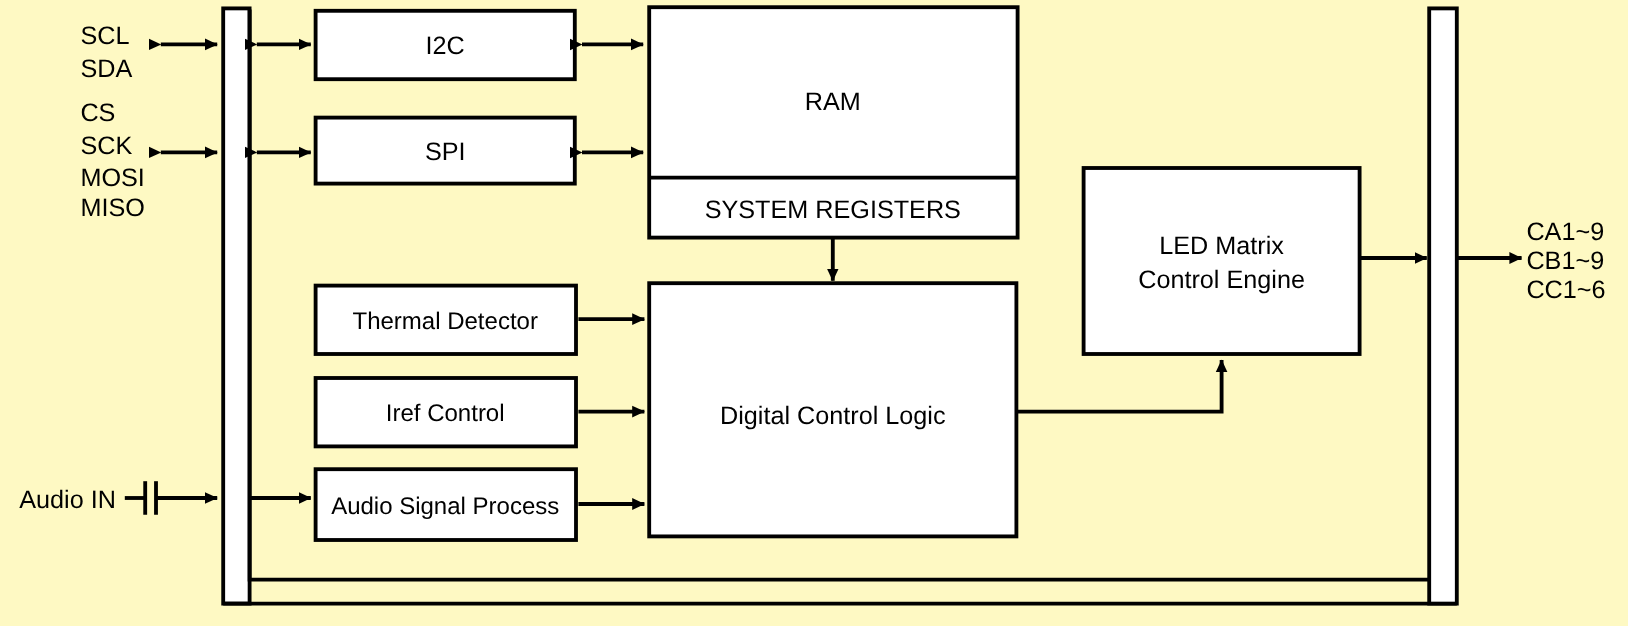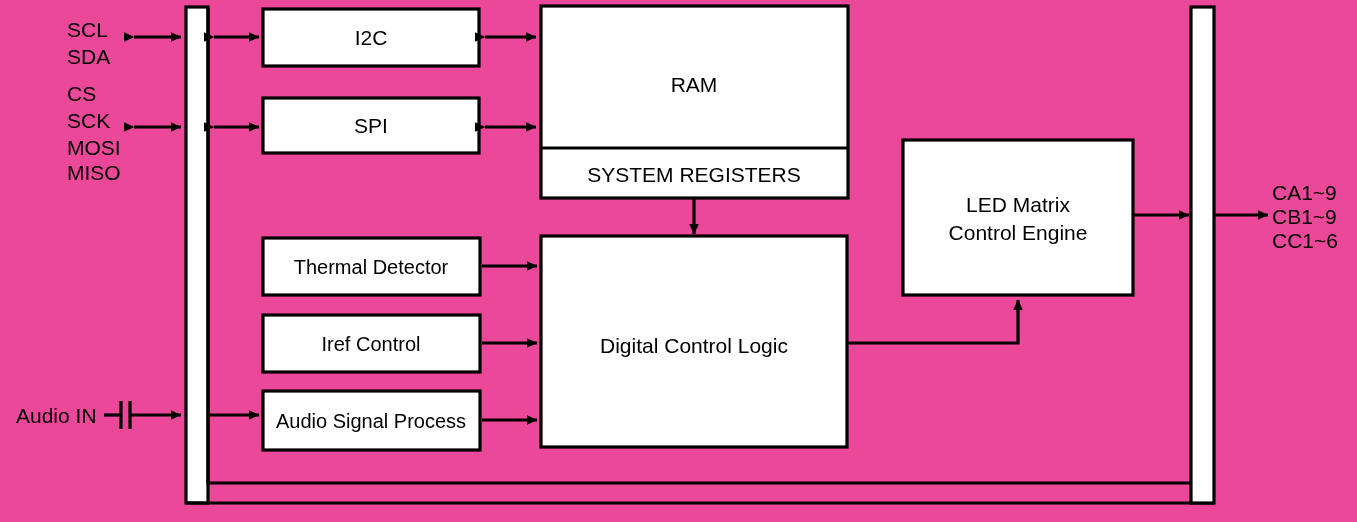--- a/index.html
+++ b/index.html
@@ -7,21 +7,21 @@
     padding: 0;
     background: #ffffff;
   }
   body {
     font-family: "Liberation Sans", sans-serif;
   }
   #diagram-root {
     position: relative;
     width: 1357px;
     height: 522px;
-    background: #ec4899;
+    background: #fef9c3;
     overflow: hidden;
   }
   svg.diagram {
     display: block;
     width: 1357px;
     height: 522px;
   }
   .blk {
     fill: #ffffff;
     stroke: #000000;

